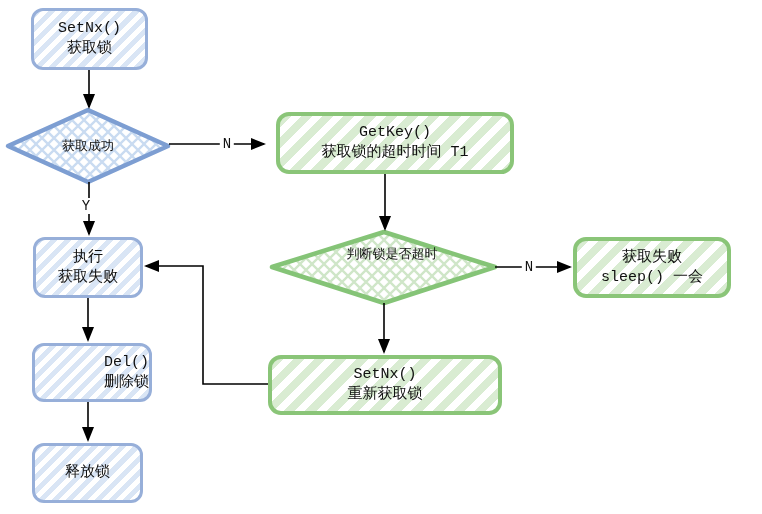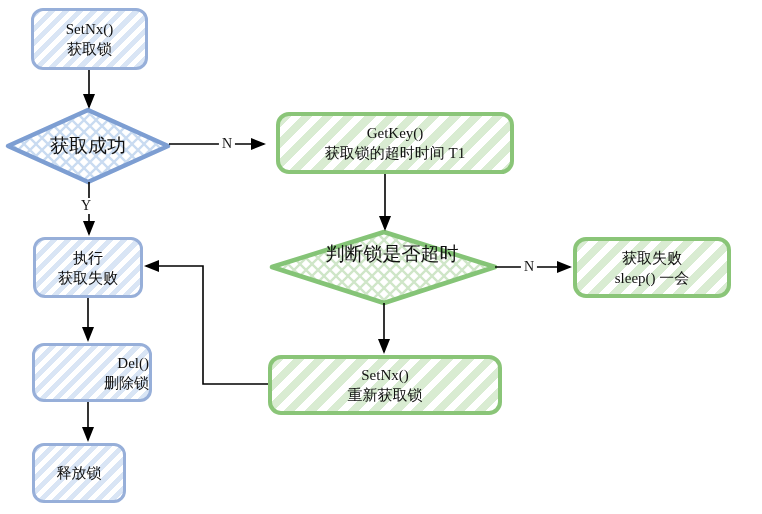--- a/index.html
+++ b/index.html
@@ -4,38 +4,38 @@
 <style>
   :root{
     --blue-border:#97afd9; --blue-stripe:#d9e5f5;
     --blue-diamond-border:#7d9ed2; --blue-cross:#c9dbf1;
     --green-border:#8ac578; --green-stripe:#d9ecd2;
     --green-diamond-border:#85c477; --green-cross:#cfe6c8;
     --line:#000000; --text:#111111;
   }
   html,body{margin:0;padding:0;background:#fff;}
   .canvas{position:relative;width:762px;height:514px;background:#ffffff;
-          font-family:Liberation Serif, serif;overflow:hidden;border-radius:8px;}
+          font-family:Liberation Mono, monospace;overflow:hidden;border-radius:8px;}
   svg.layer{position:absolute;left:0;top:0;width:762px;height:514px;}
   .edge{stroke:var(--line);stroke-width:1.6;fill:none;}
   .arrowhead{fill:var(--line);}
   .diamond{stroke-linejoin:round;}
   .diamond-blue{fill:url(#crossBlue);stroke:var(--blue-diamond-border);stroke-width:4.5;}
   .diamond-green{fill:url(#crossGreen);stroke:var(--green-diamond-border);stroke-width:4.5;}
   .xline-blue{stroke:var(--blue-cross);stroke-width:2.3;fill:none;}
   .xline-green{stroke:var(--green-cross);stroke-width:2.3;fill:none;}
   .node{position:absolute;box-sizing:border-box;display:flex;flex-direction:column;
         align-items:center;justify-content:center;text-align:center;
         font-size:15px;line-height:20px;color:var(--text);}
   .node span{display:block;white-space:nowrap;}
   .blue-box{border:3.5px solid var(--blue-border);border-radius:12px;
             background:repeating-linear-gradient(135deg,var(--blue-stripe) 0 5px,#ffffff 5px 10px);}
   .green-box{border:4px solid var(--green-border);border-radius:13px;
              background:repeating-linear-gradient(135deg,var(--green-stripe) 0 8px,#ffffff 8px 15px);}
-  .diamond-label{position:absolute;transform:translate(-50%,-50%);font-size:19px;
+  .diamond-label{position:absolute;transform:translate(-50%,-50%);font-size:13px;
                  white-space:nowrap;color:var(--text);}
   .edge-label{position:absolute;transform:translate(-50%,-50%);font-size:14px;
               background:#ffffff;padding:0 3px;color:var(--text);}
 </style>
 </head>
 <body>
 
 <div class="canvas">
 
   <svg class="layer" xmlns="http://www.w3.org/2000/svg">
@@ -90,21 +90,21 @@
   <div class="node blue-box" style="left:33px;top:237px;width:110px;height:61px;">
     <span>执行</span>
     <span>获取失败</span>
   </div>
 
   <div class="node blue-box" style="left:32px;top:343px;width:120px;height:59px;align-items:flex-end;">
     <span>Del()</span>
     <span>删除锁</span>
   </div>
 
-  <div class="node blue-box" style="left:32px;top:443px;width:94px;height:60px;">
+  <div class="node blue-box" style="left:32px;top:443px;width:111px;height:60px;">
     <span>释放锁</span>
   </div>
 
   <div class="diamond-label" style="left:88px;top:146px;">获取成功</div>
   <div class="diamond-label" style="left:384px;top:254px;margin-left:8px;">判断锁是否超时</div>
 
   <div class="edge-label" style="left:86px;top:206px;">Y</div>
   <div class="edge-label" style="left:227px;top:144px;">N</div>
   <div class="edge-label" style="left:529px;top:267px;">N</div>
 

